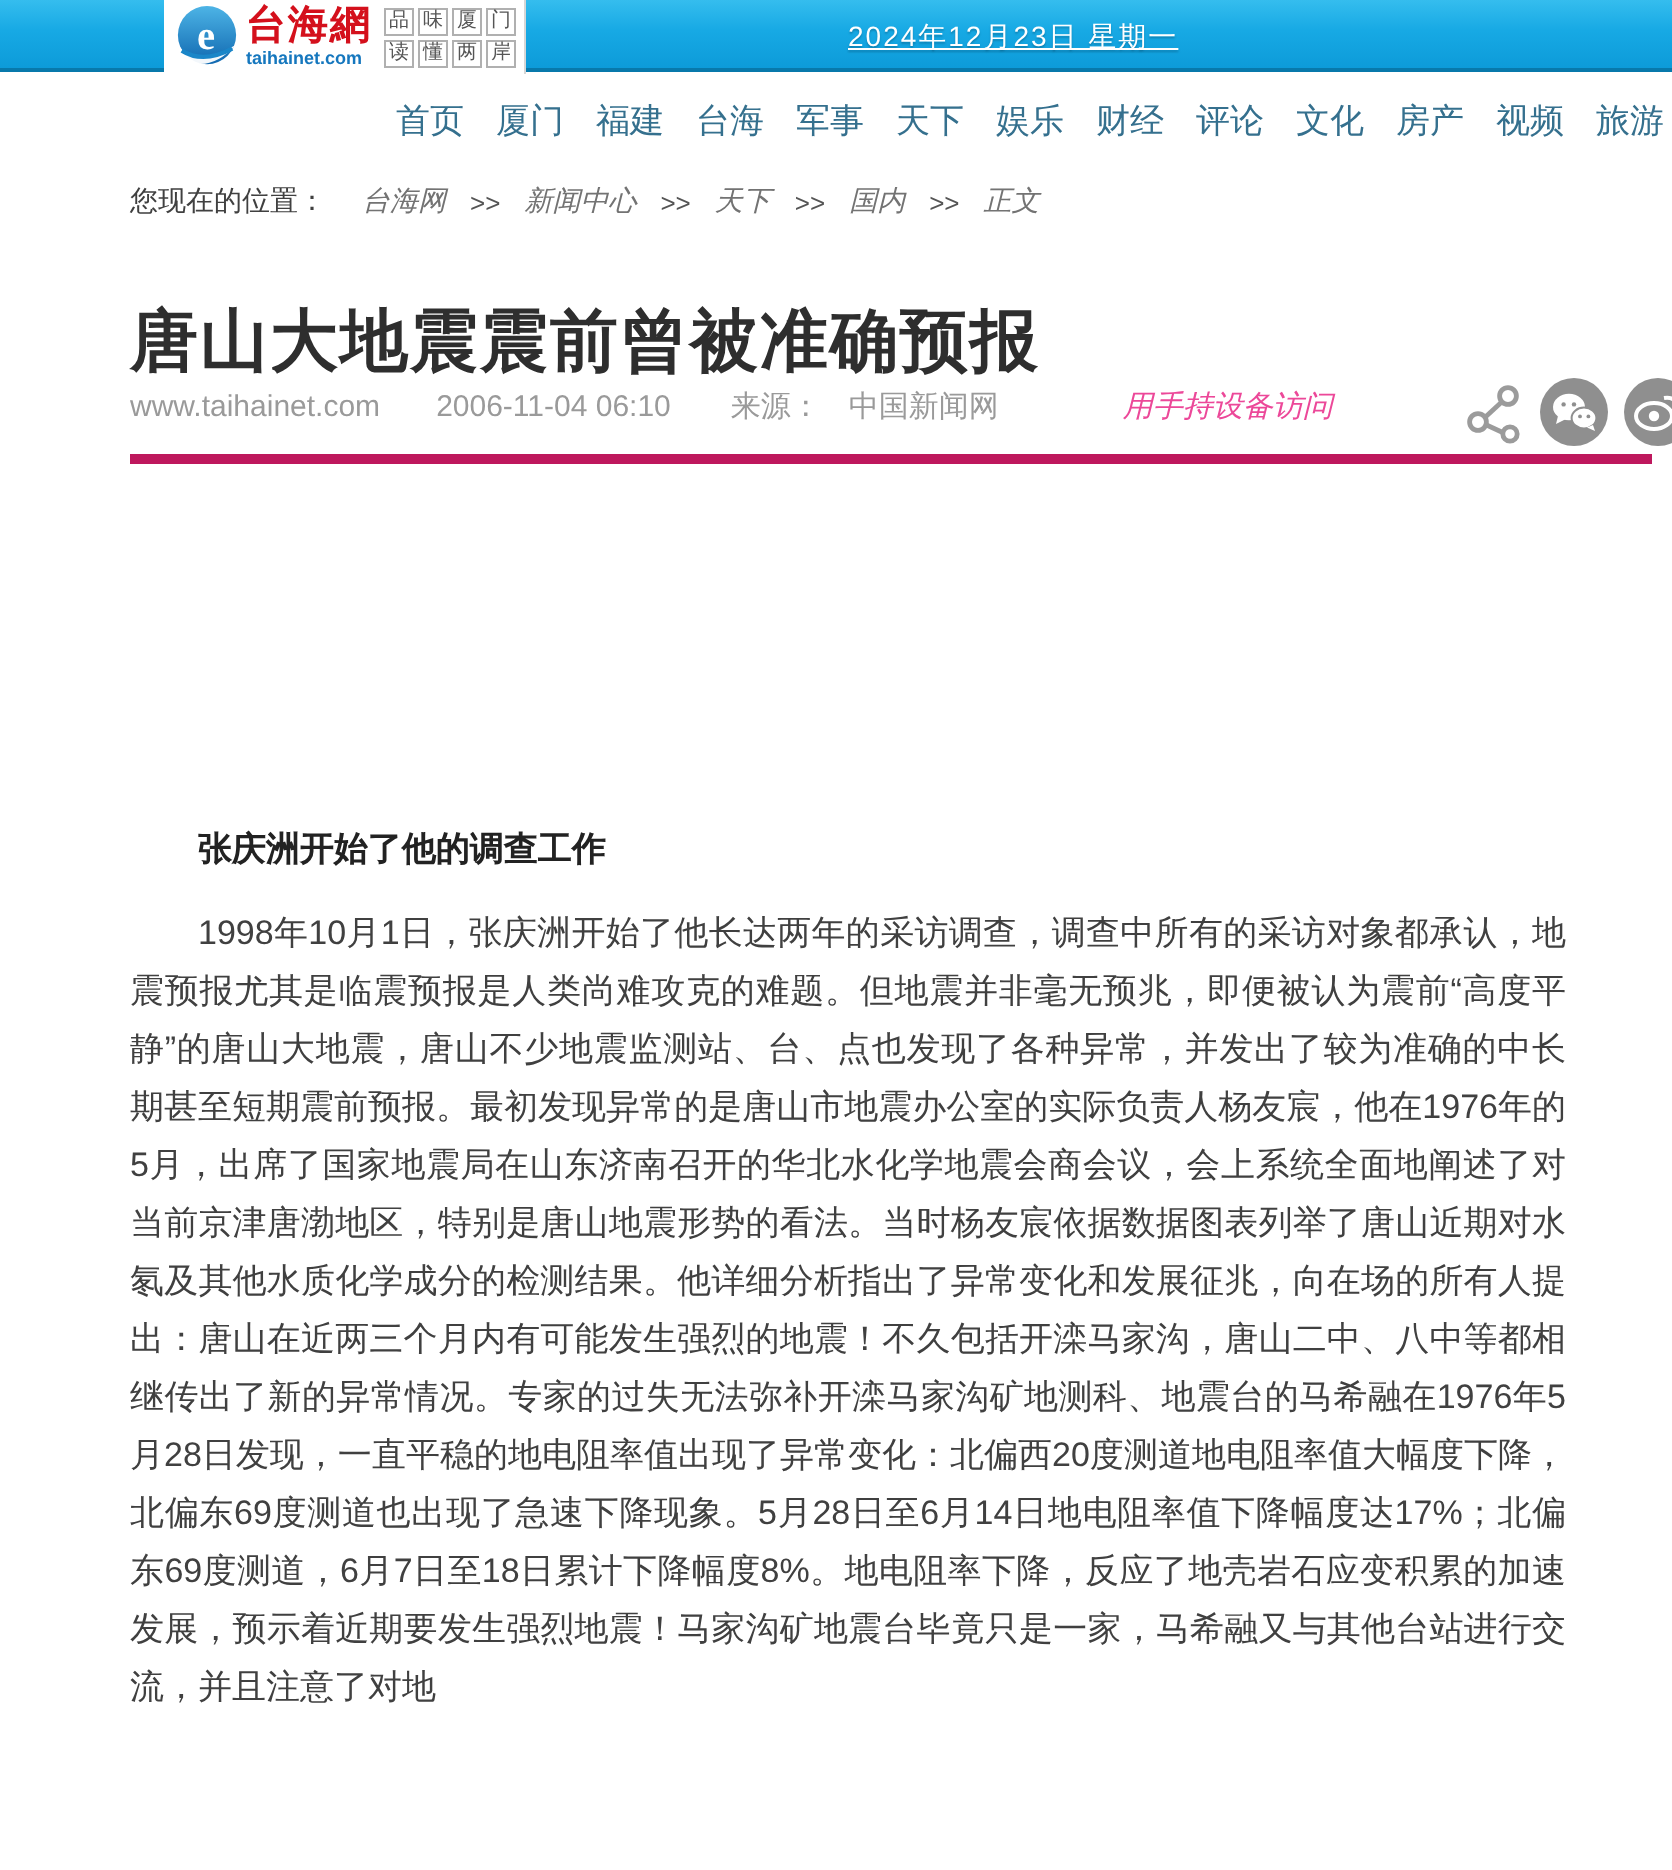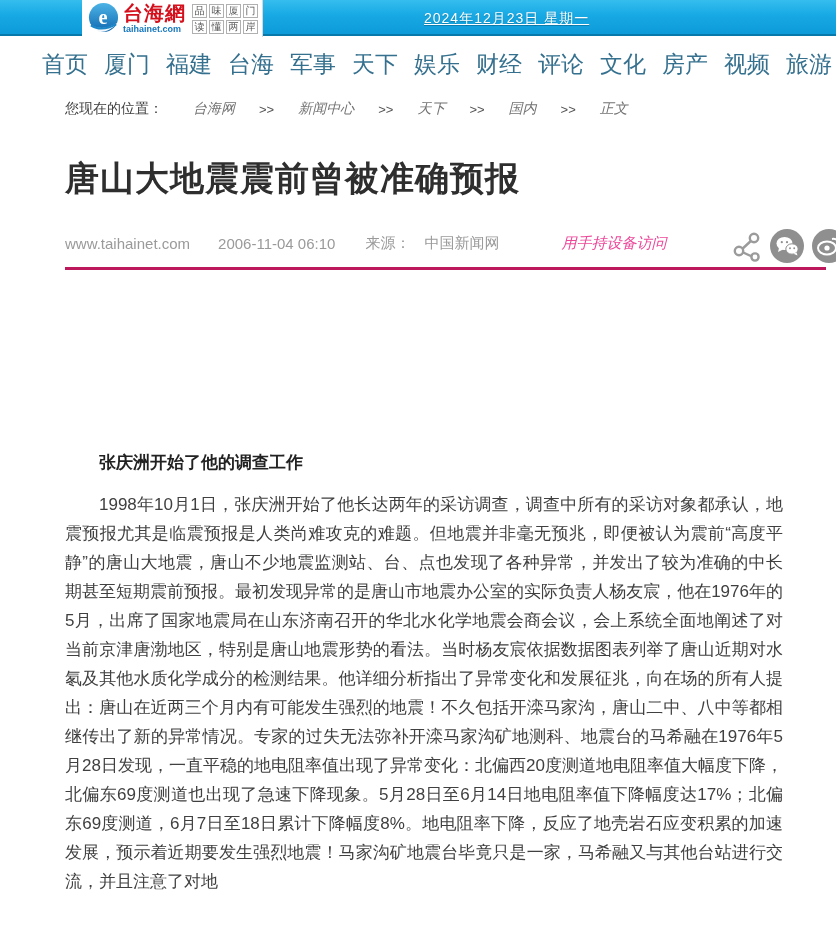--- a/index.html
+++ b/index.html
@@ -35,41 +35,41 @@
     font-size:10px; line-height:12px; text-align:center; display:block;
   }
   .topbar-date {
     position:absolute; left:424px; top:10px; color:#fff; font-size:14px;
     text-shadow:0 1px 1px rgba(0,60,90,.35); letter-spacing:1px;text-decoration:underline;
   }
 
   
   .nav {
     display:flex; justify-content:flex-end; gap:16px;
-    padding:13px 4px 6px 0; font-size:23px;
+    padding:13px 4px 6px 0; font-size:17px;
   }
   .nav a { color:#35708e; text-decoration:none; cursor:pointer; white-space:nowrap; }
 
   
   .breadcrumb {
     margin:14px 0 0 65px; font-size:14px; color:#404040;
-    display:flex; align-items:center;gap:12px;
+    display:flex; align-items:center;
   }
   .breadcrumb .bc-label { margin-right:18px; }
   .breadcrumb a { color:#737373; text-decoration:none; cursor:pointer;font-style:italic; }
   .breadcrumb .sep { color:#555; margin:0 12px; font-size:13px; }
 
   
   .article-head { margin:38px 0 0 65px; padding-right:10px; }
   .article-title {
     font-size:34px; font-weight:bold; color:#2e2e2e; letter-spacing:1px;
   }
   .meta-row {
-    position:relative; margin-top:32px; padding-bottom:14px;
-    border-bottom:3px solid #be185d;
+    position:relative; padding-bottom:14px;
+    border-bottom:5px solid #be185d;
     display:flex; align-items:center; font-size:15px; color:#9a9a9a;
   }
   .meta-site { margin-right:28px; }
   .meta-date { margin-right:30px; }
   .meta-source-label { margin-right:14px; }
   .meta-source { color:#9a9a9a; }
   .meta-mobile { color:#ec4899; text-decoration:none; margin-left:62px; cursor:pointer;font-style:italic; }
   .icons-abs {
     position:absolute; top:-8px; right:0; height:40px;
     display:flex; align-items:center; gap:8px;

